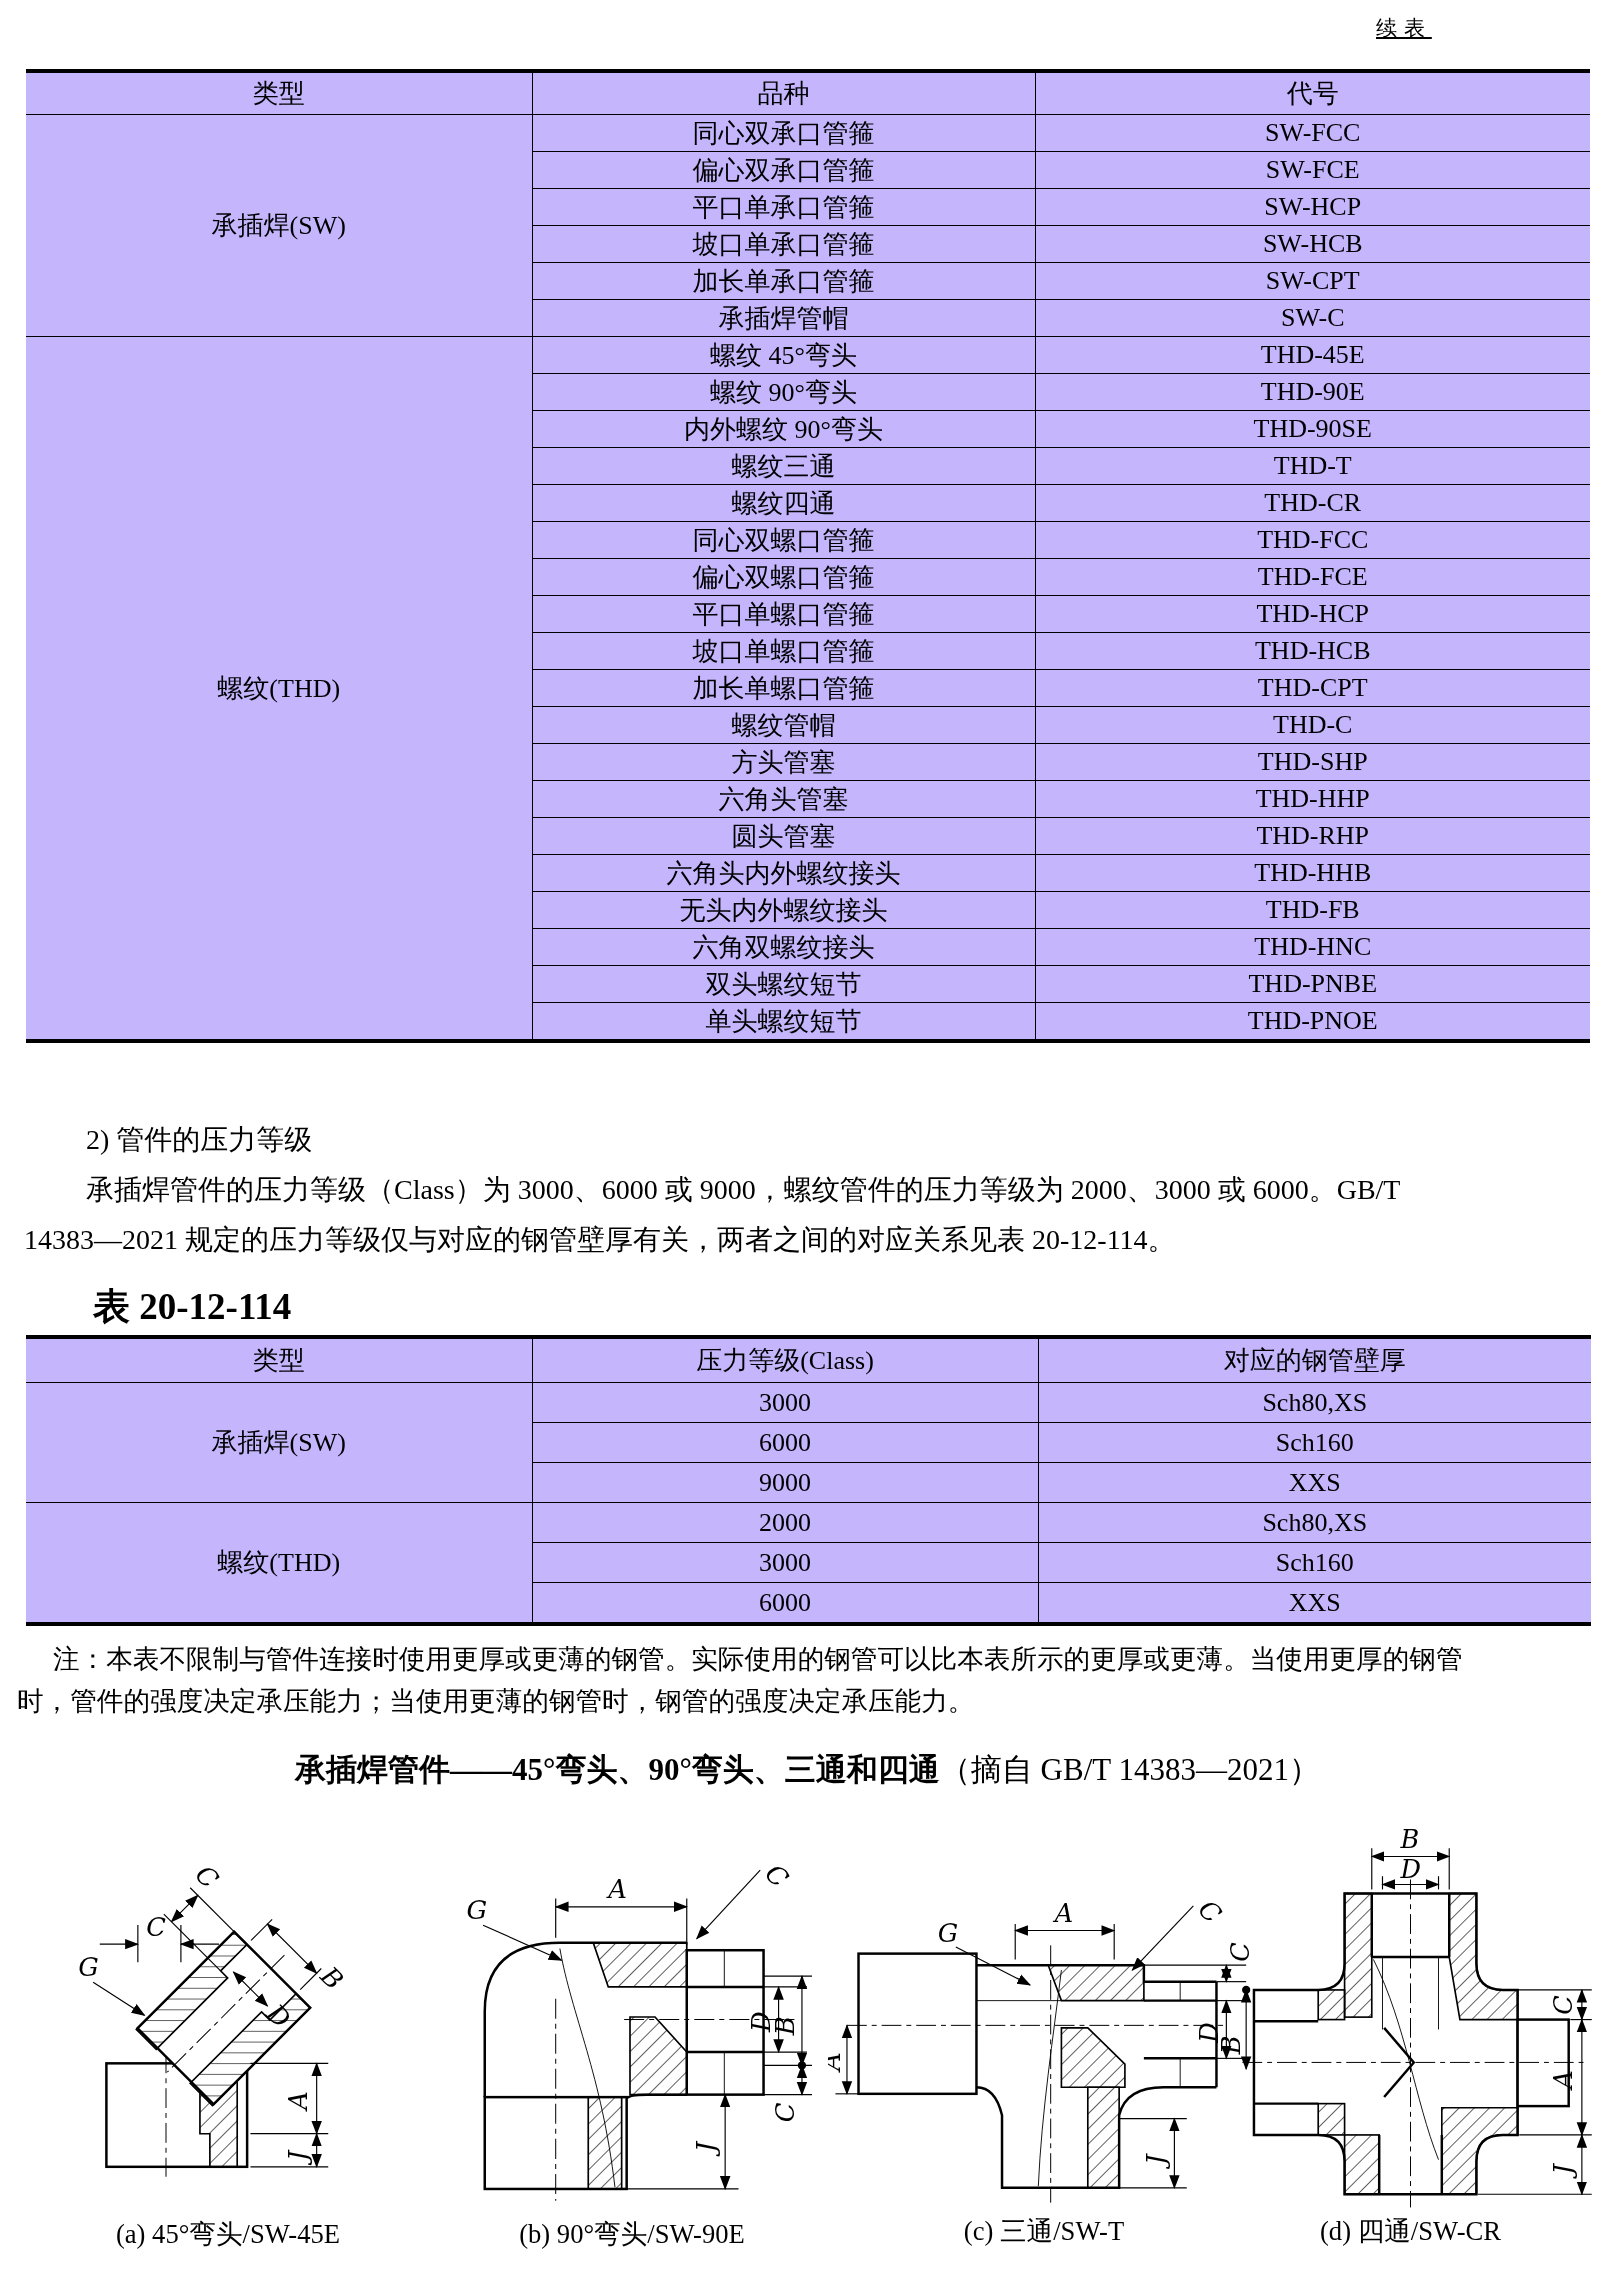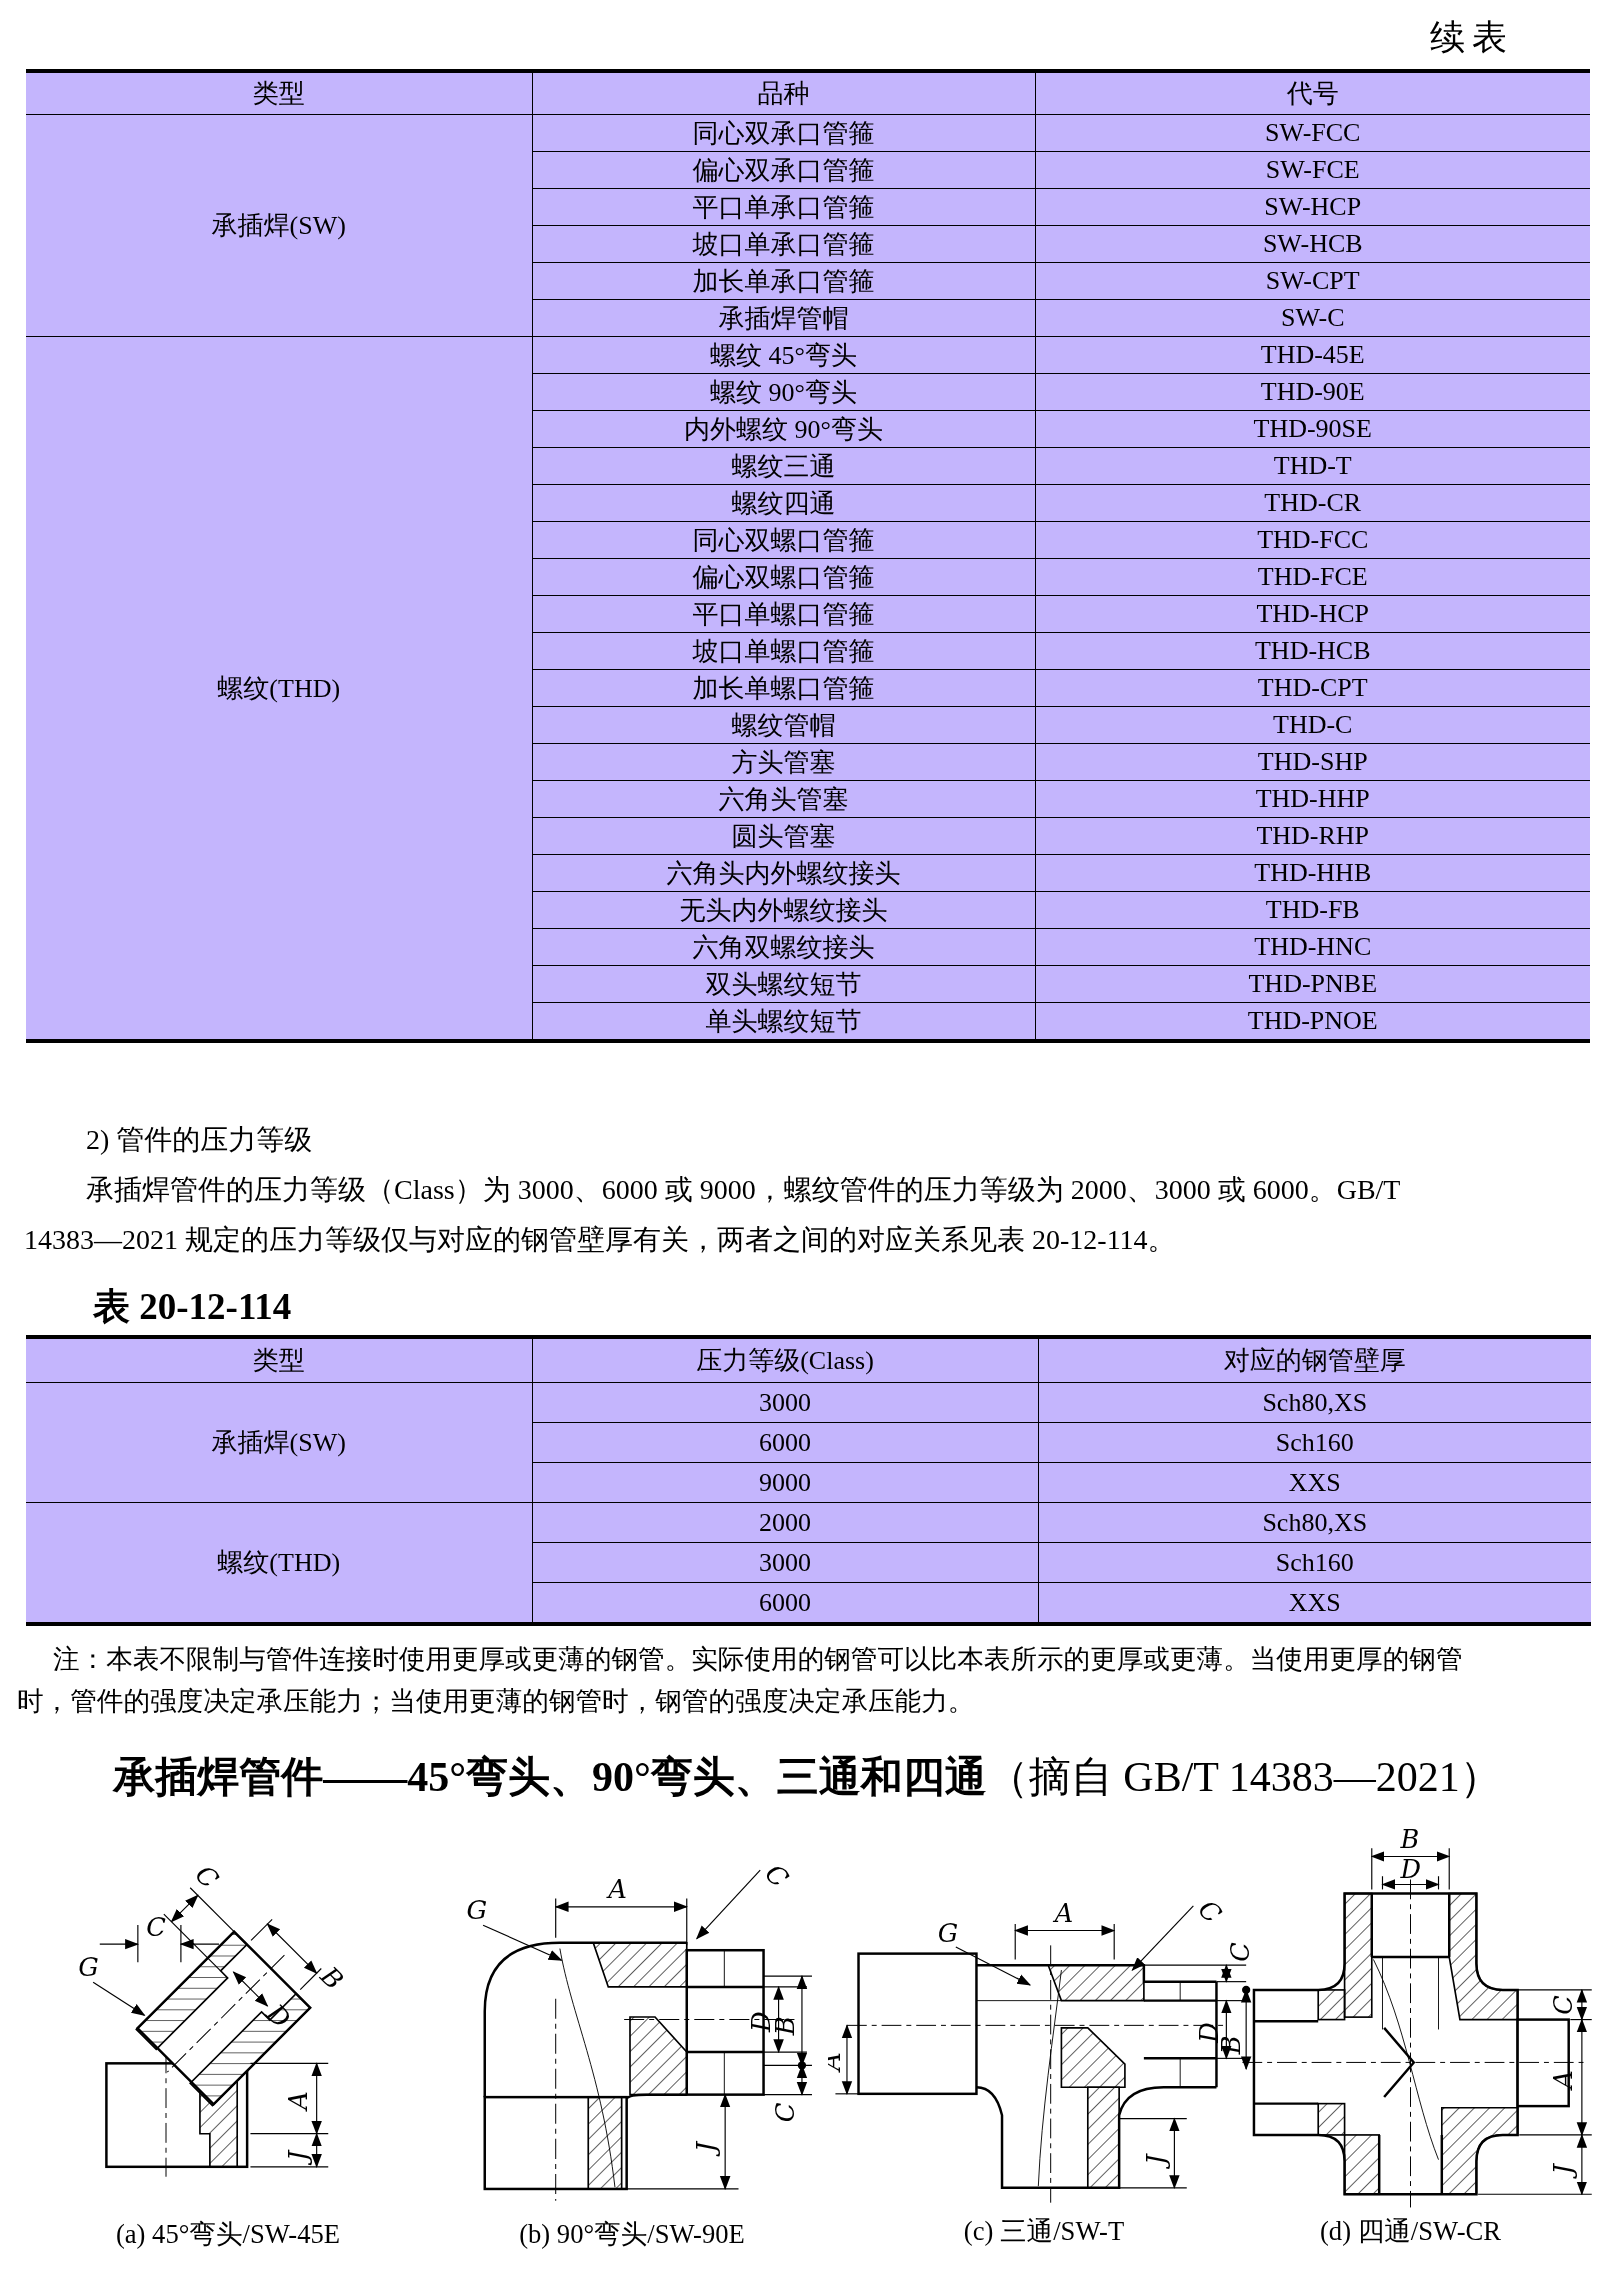--- a/index.html
+++ b/index.html
@@ -1,42 +1,42 @@
 <!DOCTYPE html>
 <html style="font-size:13.7px"><head>
 <meta charset="utf-8">
 <style>
   html,body{margin:0;padding:0;background:#e8e8e8;}
   .page{
     position:relative;width:1615px;height:2295px;background:#ffffff;
     font-family:"Liberation Serif","DejaVu Serif",serif;color:#000;
     overflow:hidden;margin:0 auto;
   }
-  .cont-label{position:absolute;top:13.7px;left:1430px;font-size:35px;letter-spacing:6.9px;}
+  .cont-label{position:absolute;top:13.7px;left:1376px;font-size:21px;letter-spacing:6.9px;text-decoration:underline;}
   
   table{border-collapse:collapse;table-layout:fixed;position:absolute;background:#c4b5fd;}
   table{border-top:4.3px solid #000;border-bottom:4.3px solid #000;}
   th,td{border:1.7px solid #000;text-align:center;font-size:26px;font-weight:normal;padding:0 5.1px;overflow:hidden;}
   th:first-child,td.type-cell{border-left:none;}
   th:last-child,tr td:last-child{border-right:none;}
   #table1{left:26px;top:69px;width:1564px;}
   #table1 th{height:41px;}
   #table1 td{height:36px;}
   #table2{left:26px;top:1335px;width:1564px;}
   #table2 th{height:43px;}
   #table2 td{height:39px;}
   
   .abs{position:absolute;white-space:nowrap;}
   .h2{left:86px;top:1121px;font-size:28px;}
   .para1{left:86px;top:1171px;font-size:28px;}
   .para2{left:24px;top:1221px;font-size:28px;}
   .tbl-caption{left:93px;top:1282px;font-size:37px;font-weight:bold;}
   .note1{left:53px;top:1641px;font-size:26.6px;}
   .note2{left:17px;top:1683px;font-size:26.6px;}
-  .fig-title{left:0;top:1749px;width:1615px;text-align:center;font-size:42px;white-space:nowrap;}
+  .fig-title{left:0;top:1749px;width:1615px;text-align:center;font-size:31px;white-space:nowrap;}
   .fig-title .tb{font-weight:bold;}
   
   .fig{position:absolute;top:1815px;text-align:center;}
   .fig-a{left:31px;width:394px;}
   .fig-b{left:427px;width:410px;}
   .fig-c{left:821px;width:446px;}
   .fig-d{left:1217px;width:387px;}
   .figcap{font-size:26.6px;margin-top:1.7px;text-align:center;}
   svg{display:block;margin:0 auto;}
   svg text{font-family:"DejaVu Serif","Liberation Serif",serif;font-style:italic;font-size:31px;fill:#000;}

